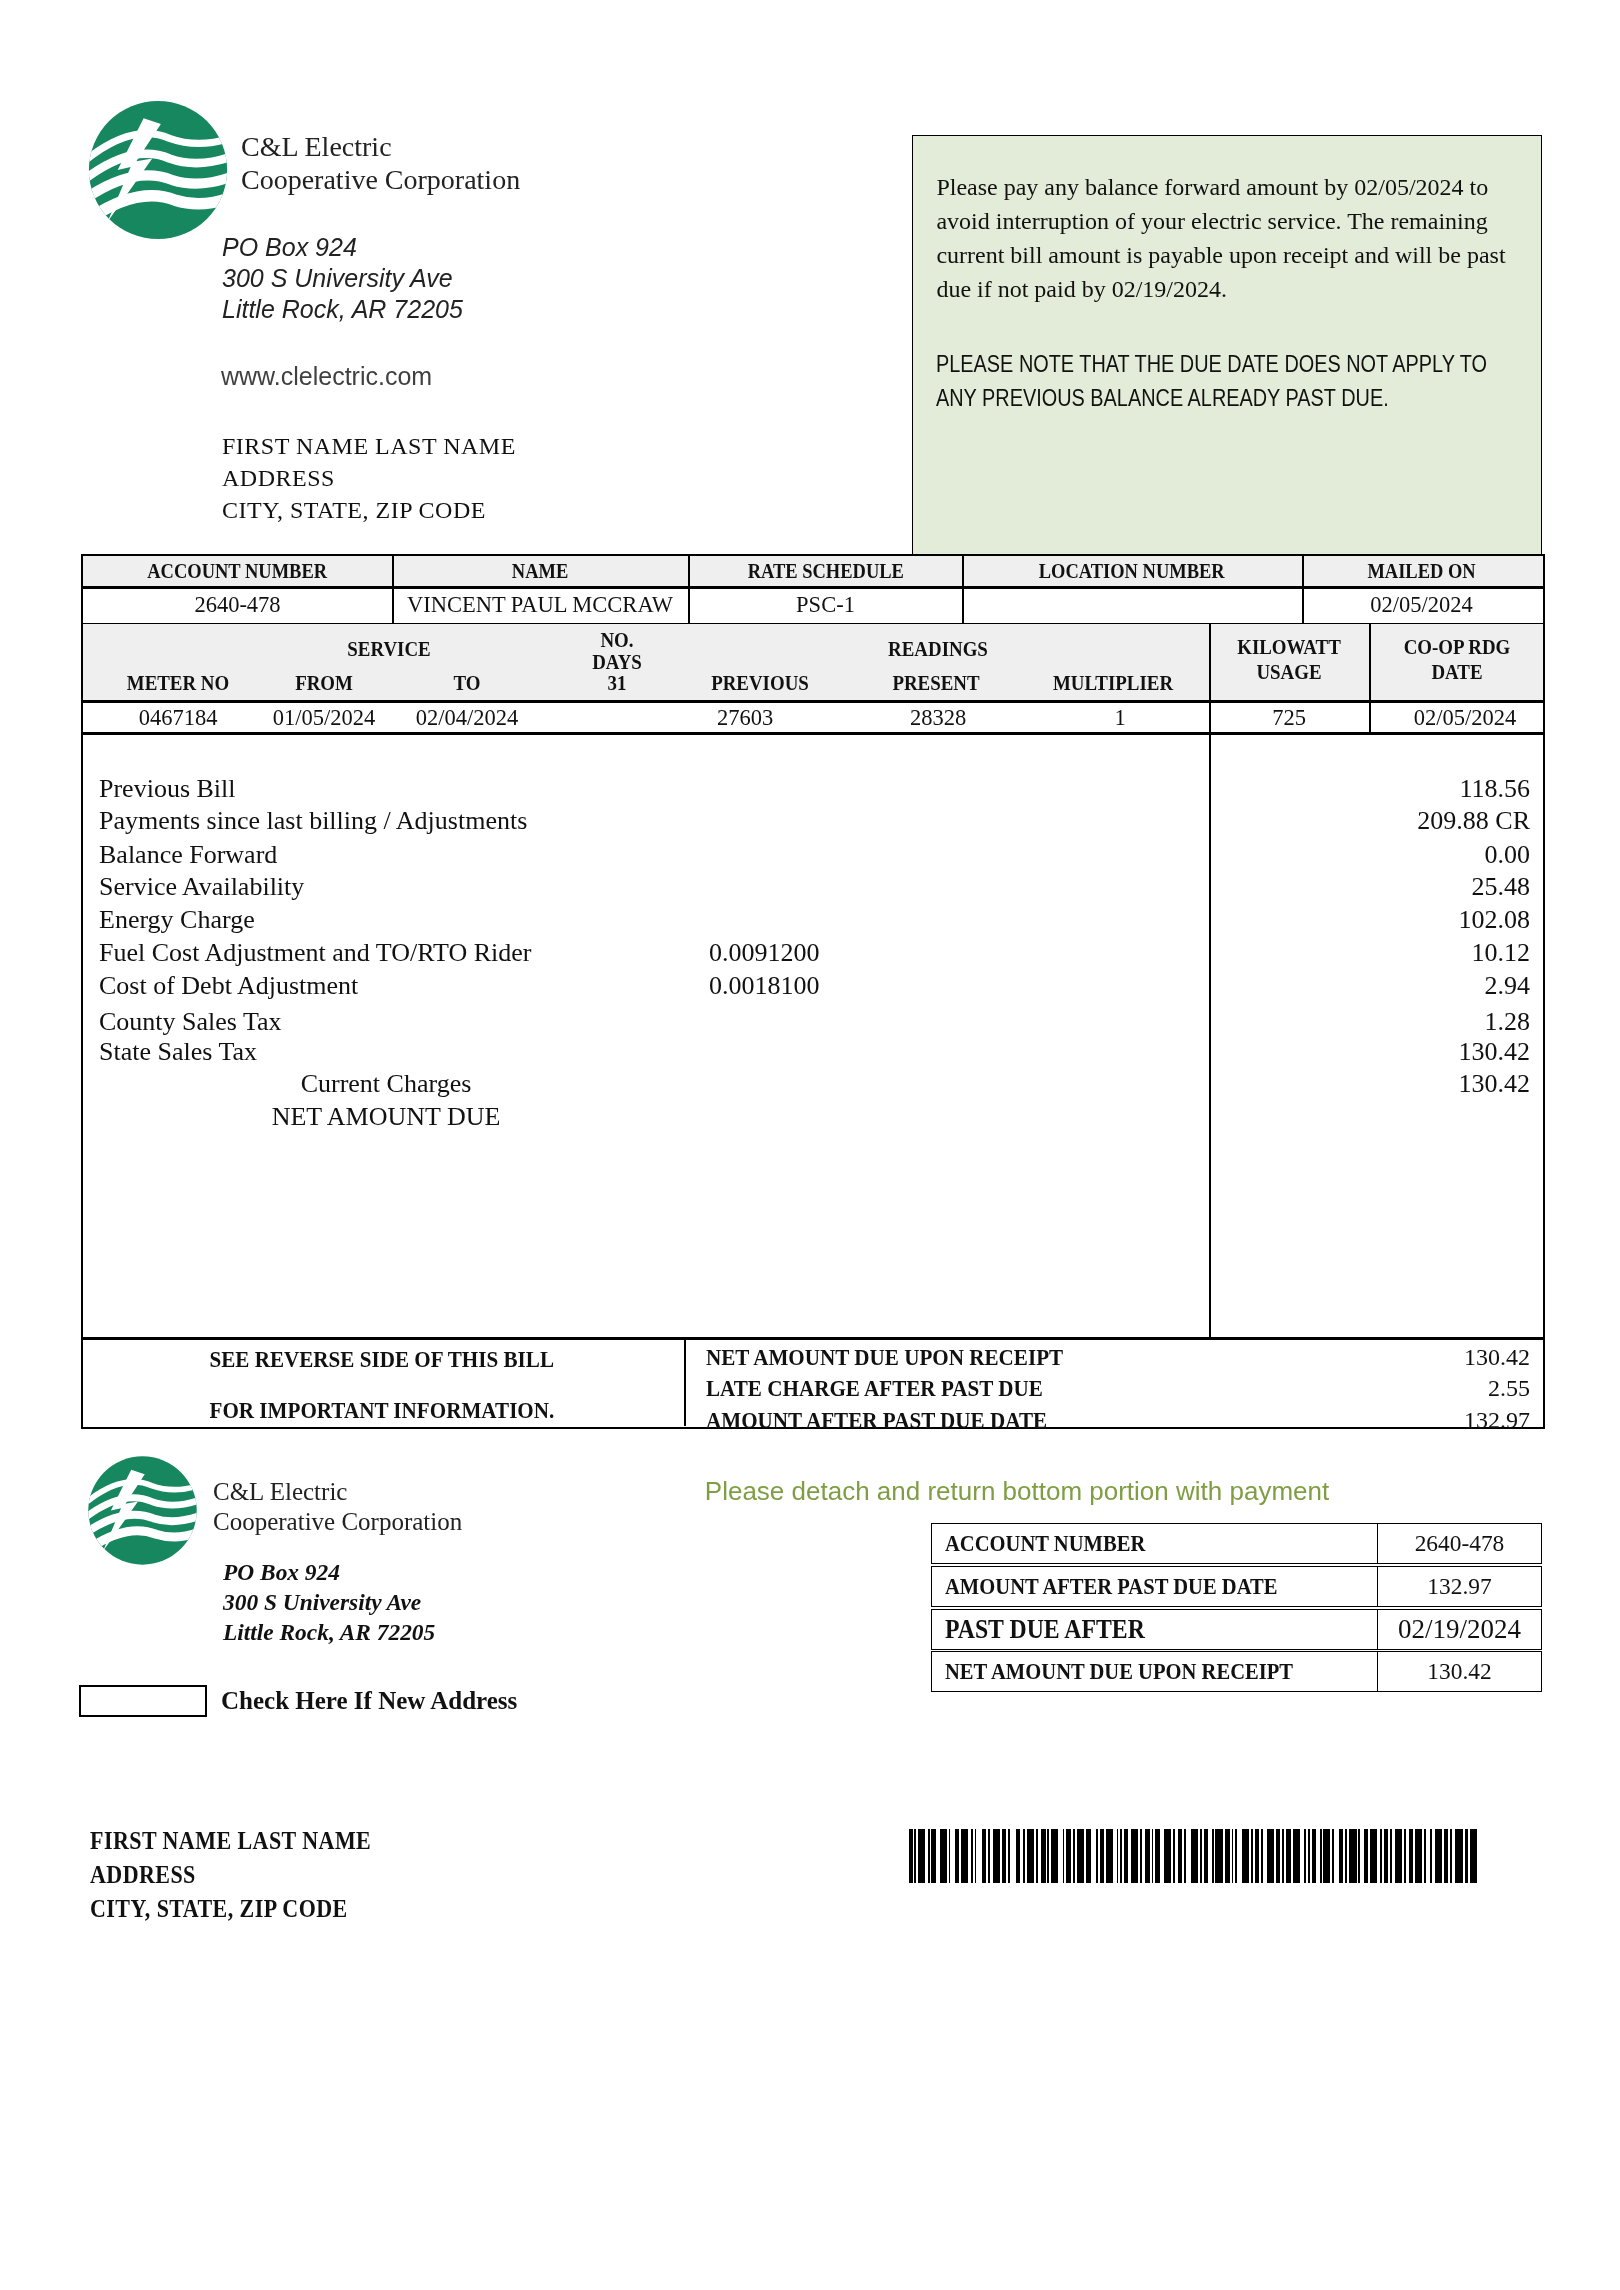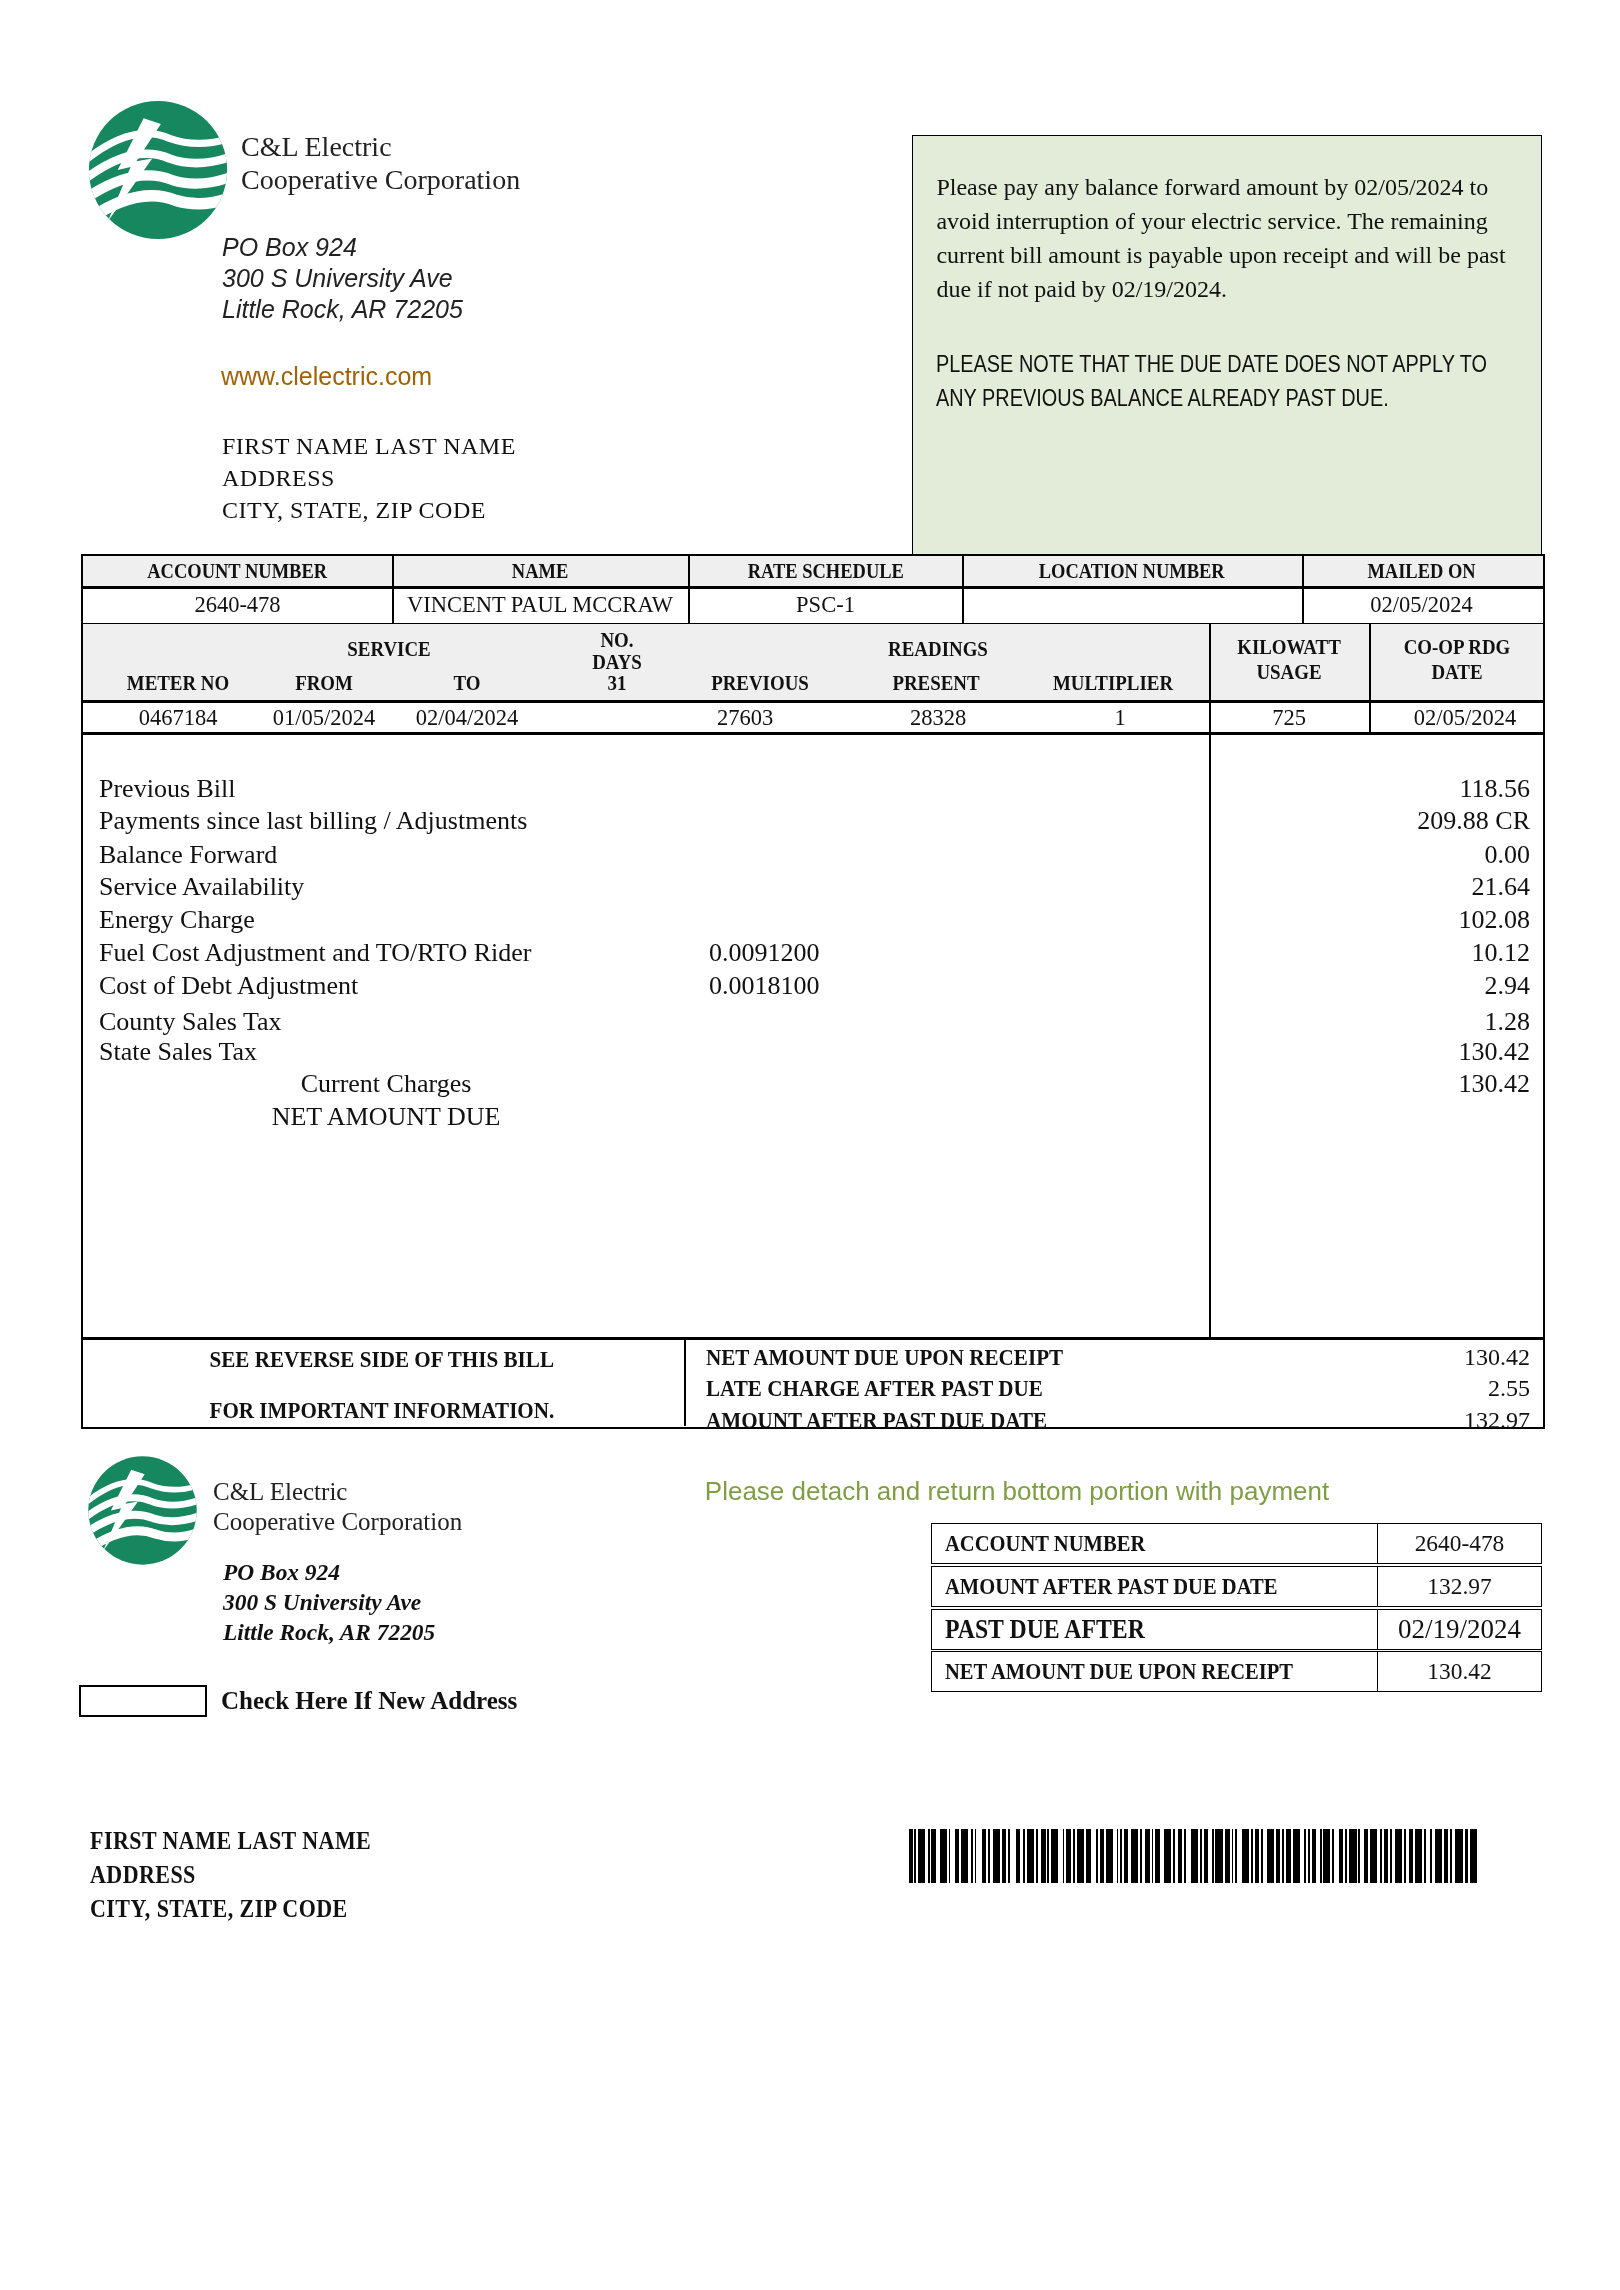--- a/index.html
+++ b/index.html
@@ -7,21 +7,21 @@
         font-family:"Liberation Serif",serif;overflow:hidden;}
   .abs{position:absolute;}
   .sans{font-family:"Liberation Sans",sans-serif;}
   .cond{display:inline-block;transform:scaleX(0.88);transform-origin:center center;white-space:nowrap;}
   .condL{display:inline-block;transform:scaleX(0.88);transform-origin:left center;white-space:nowrap;}
 
   
   .logo-svg{display:block;}
   .company-name{font-size:28px;line-height:33px;color:#222;}
   .top-address{font-size:25px;line-height:31px;font-style:italic;color:#222;}
-  .website{font-size:25px;color:#a16207;}
+  .website{font-size:25px;color:#404040;}
   .recipient{font-size:24px;line-height:32px;letter-spacing:0.5px;}
 
   
   .notice{left:912px;top:135px;width:630px;height:432px;background:#e3ecd8;border:1.8px solid #000;
           box-sizing:border-box;padding:34px 27px 0 23.4px;}
   .notice-p1{font-size:24px;line-height:34px;color:#111;}
   .notice-p2{margin-top:41px;font-size:23.4px;line-height:34px;width:118%;
              font-family:"Liberation Sans",sans-serif;transform:scaleX(0.85);transform-origin:left top;}
 
   
@@ -172,21 +172,21 @@
     <div class="charge-row" style="top:250px;">
       <span class="charge-label">Payments since last billing / Adjustments</span>
       <span class="charge-amount">209.88 CR</span>
     </div>
     <div class="charge-row" style="top:284px;">
       <span class="charge-label">Balance Forward</span>
       <span class="charge-amount">0.00</span>
     </div>
     <div class="charge-row" style="top:316px;">
       <span class="charge-label">Service Availability</span>
-      <span class="charge-amount">21.64</span>
+      <span class="charge-amount">25.48</span>
     </div>
     <div class="charge-row" style="top:349px;">
       <span class="charge-label">Energy Charge</span>
       <span class="charge-amount">102.08</span>
     </div>
     <div class="charge-row" style="top:382px;">
       <span class="charge-label">Fuel Cost Adjustment and TO/RTO Rider</span>
       <span class="charge-rate">0.0091200</span>
       <span class="charge-amount">10.12</span>
     </div>

